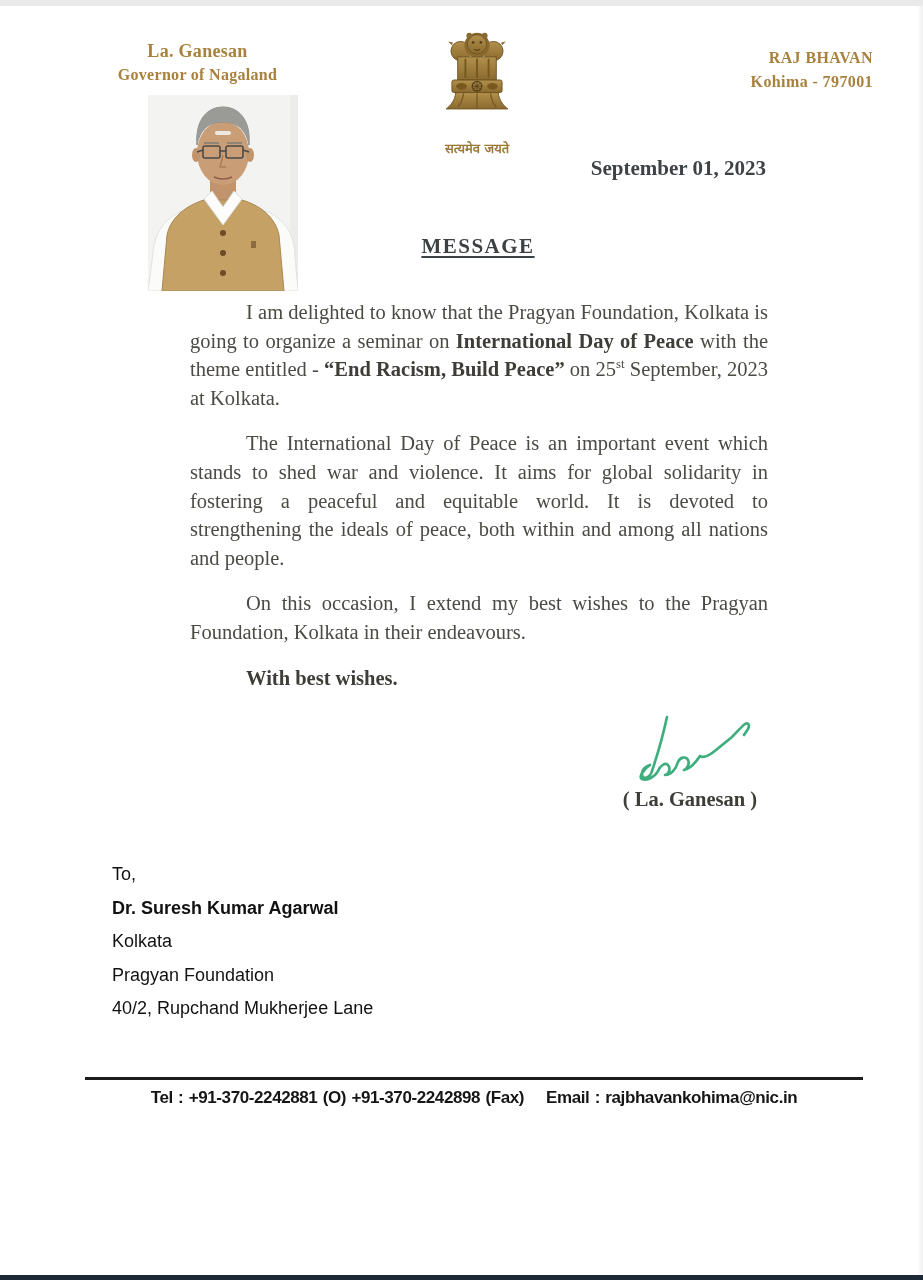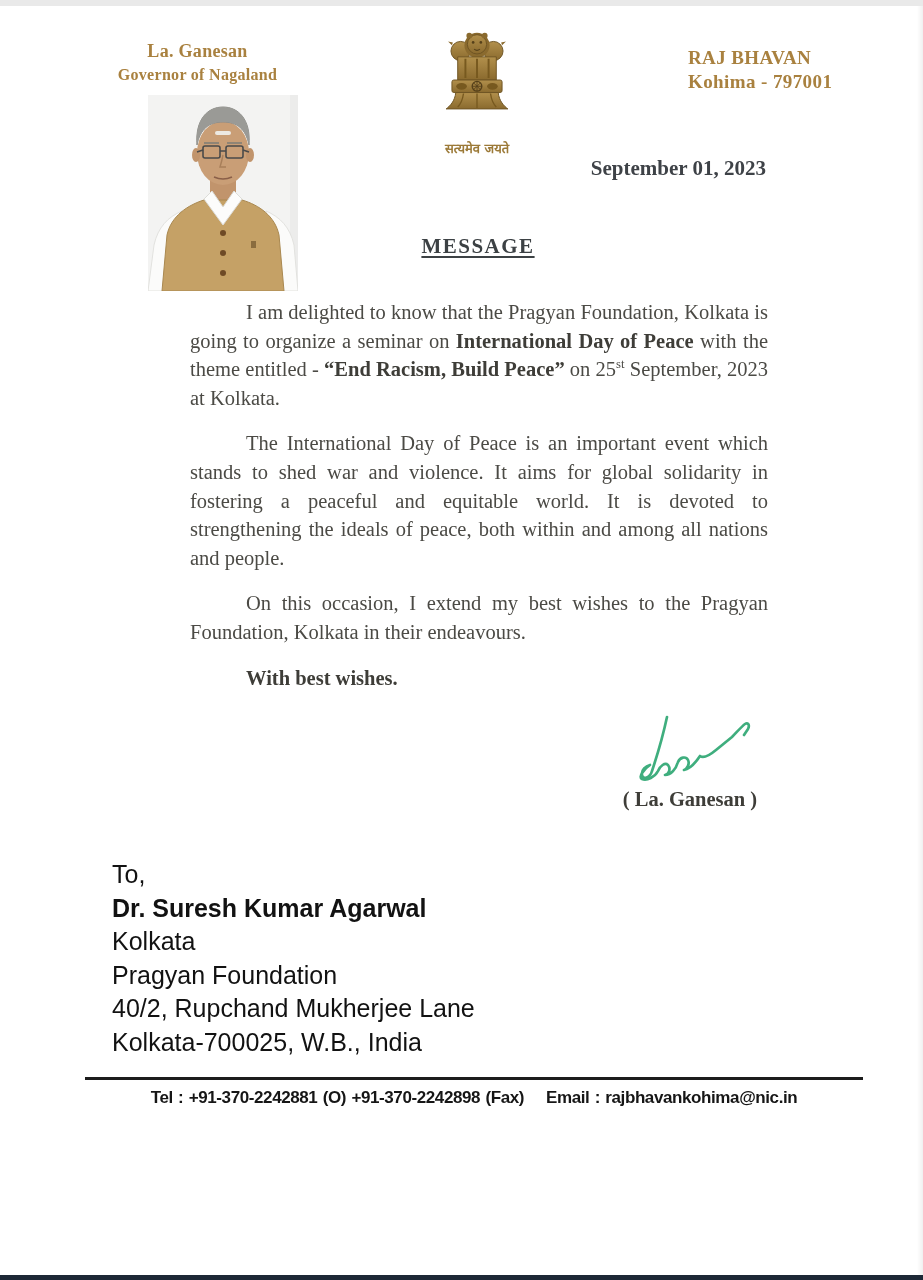--- a/index.html
+++ b/index.html
@@ -15,22 +15,22 @@
 
   
   .hdr-left {
     position: absolute; left: 100px; top: 34px; width: 195px;
     text-align: center; font-weight: bold; color: #a9813f;
     font-size: 18px; line-height: 23px; letter-spacing: .3px;
   }
   .hdr-left .l2 { font-size: 16px; }
   .hdr-right {
     position: absolute; left: 688px; top: 40px; width: 185px;
-    text-align: left; font-weight: bold; color: #a9813f;
-    font-size: 19px; line-height: 24px; letter-spacing: .4px;
+    text-align: right; font-weight: bold; color: #a9813f;
+    font-size: 16px; line-height: 24px; letter-spacing: .4px;
   }
   .emblem-wrap {
     position: absolute; left: 417px; top: 20px; width: 120px;
     text-align: center;
   }
   .emblem-motto {
     margin-top: 1px; color: #9c7a38; font-size: 13px; font-weight: bold;
     font-family: "DejaVu Sans", sans-serif;
   }
 
@@ -66,21 +66,21 @@
   .signature { position: absolute; left: 628px; top: 703px; width: 145px; height: 85px; }
   .sign-name {
     position: absolute; left: 595px; top: 782px; width: 190px;
     text-align: center; font-weight: bold; font-size: 20.5px; color: #3e3d38;
   }
 
   
   .recipient {
     position: absolute; left: 112px; top: 852px;
     font-family: "Liberation Sans", sans-serif;
-    font-size: 25px; line-height: 33.5px; color: #121212;
+    font-size: 18px; line-height: 33.5px; color: #121212;
   }
   .recipient .name { font-weight: bold; }
 
   
   .footer-rule {
     position: absolute; left: 85px; top: 1071px; width: 778px; height: 3px;
     background: #1c1c1c;
   }
   .footer-contact {
     position: absolute; left: 85px; top: 1082px; width: 778px;
@@ -204,21 +204,20 @@
     <path d="M39,8 C36,22 28,50 24,62 C22,69 15,71 14,66 C13,61 18,57 22,56 C16,60 10,68 14,70 C19,72 27,68 30,62 C32,57 37,53 40,56 C43,60 41,65 37,66 C43,66 48,60 50,53 C52,48 58,47 60,51 C62,55 59,60 56,61 C62,60 68,53 72,47 C76,50 82,46 88,41 L104,28 C108,24 114,17 117,15 C120,13 122,16 120,20 L116,26" fill="none" stroke="#3fae7e" stroke-width="2.7" stroke-linecap="round" stroke-linejoin="round"></path>
   </svg>
   <div class="sign-name">( La. Ganesan )</div>
 
   <div class="recipient">
     <div>To,</div>
     <div class="name">Dr. Suresh Kumar Agarwal</div>
     <div>Kolkata</div>
     <div>Pragyan Foundation</div>
     <div>40/2, Rupchand Mukherjee Lane</div>
-    <div>Kolkata-700025, W.B., India</div>
   </div>
 
   <div class="footer-rule"></div>
   <div class="footer-contact">
     <span>Tel : +91-370-2242881 (O)  +91-370-2242898 (Fax)</span><span class="gap"></span><span>Email : rajbhavankohima@nic.in</span>
   </div>
 
   <div class="edge-shade"></div>
   <div class="bottom-bar"></div>
 </div>

